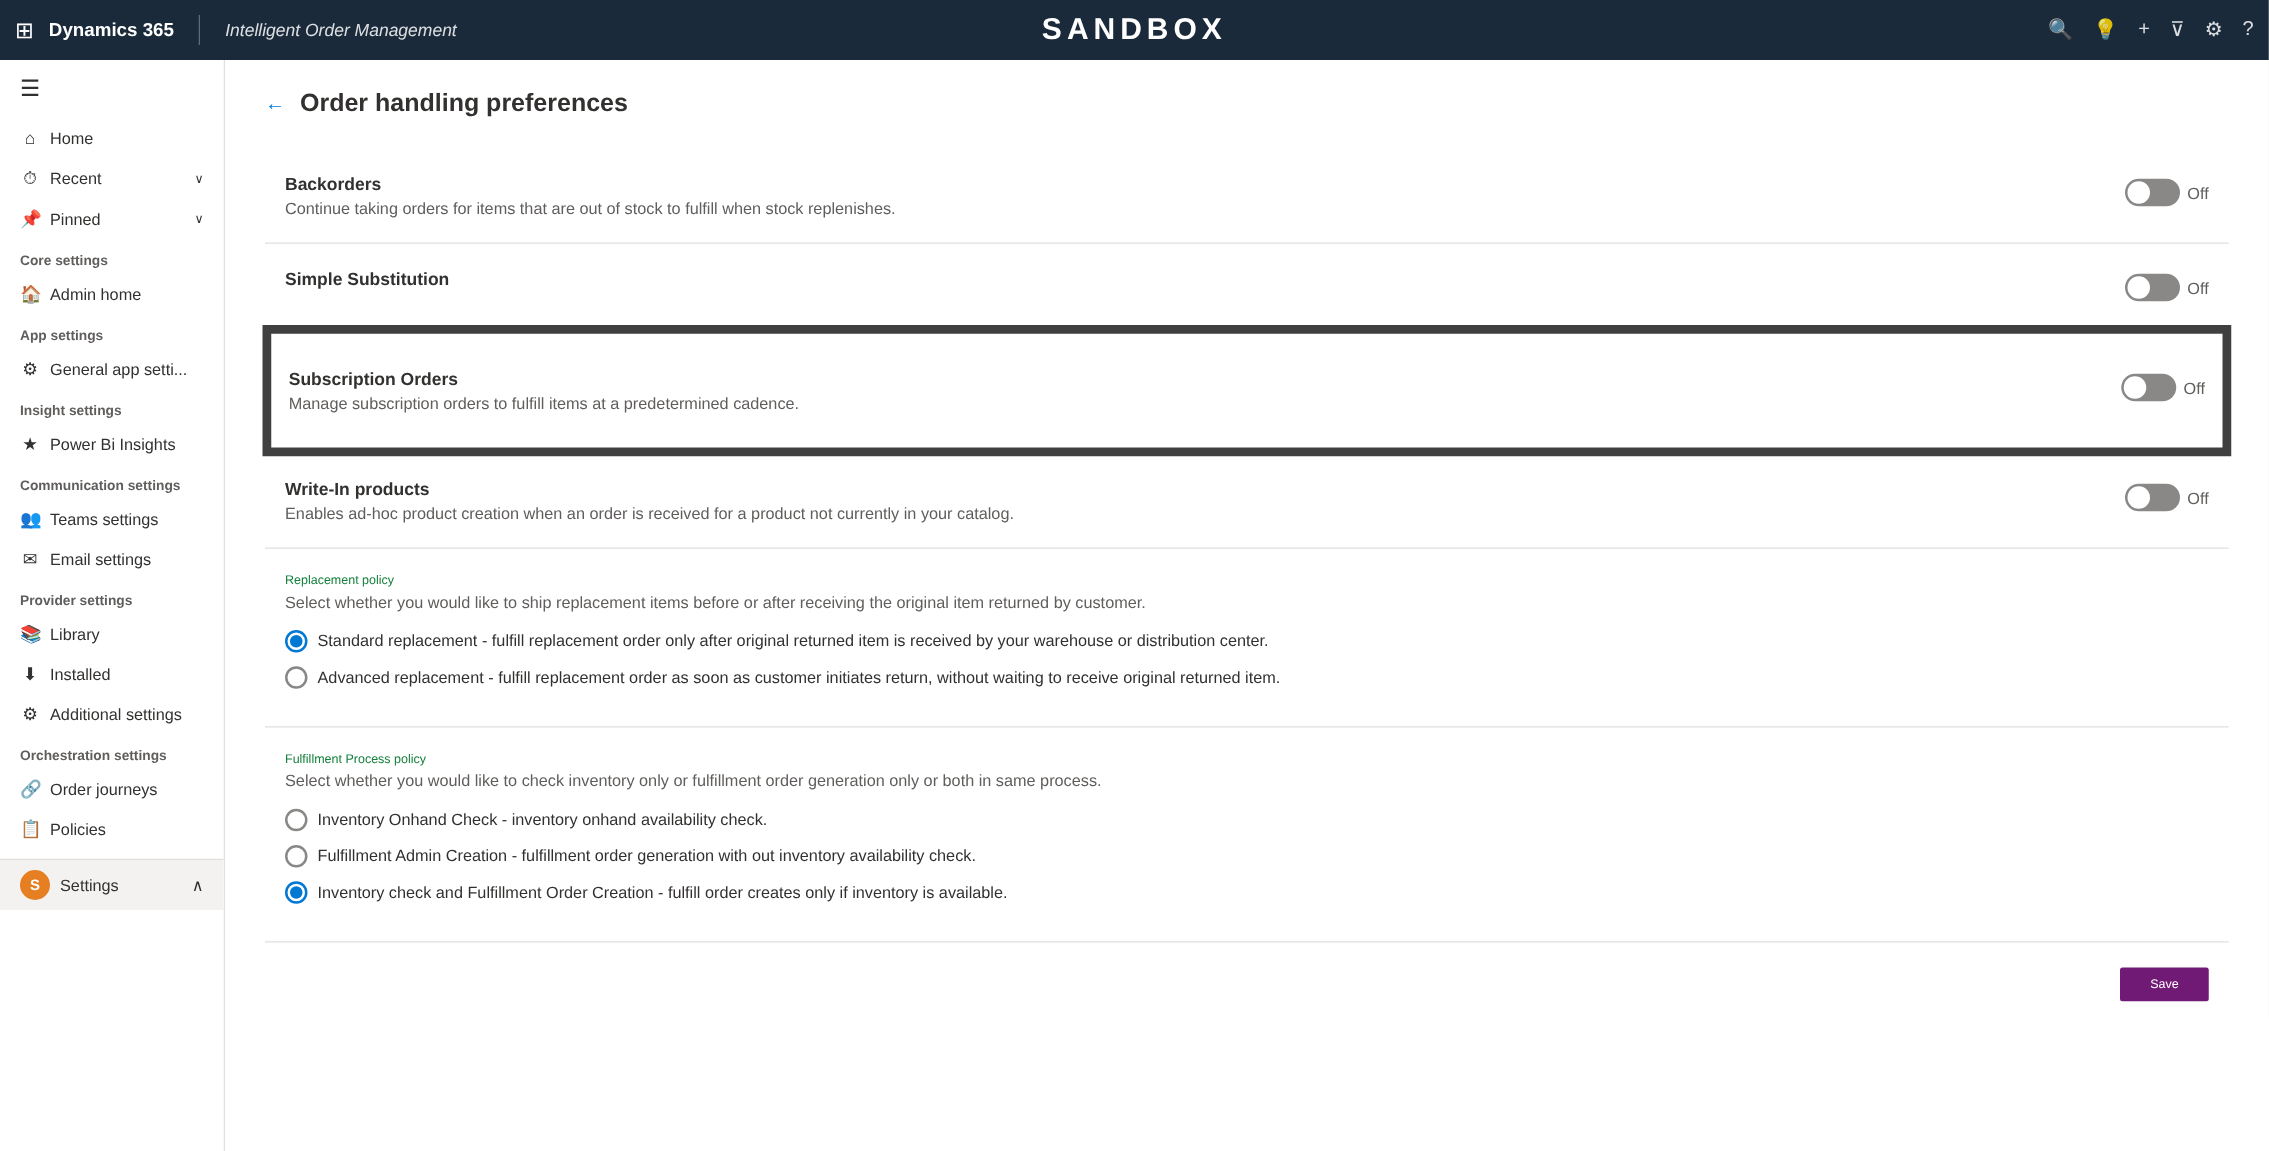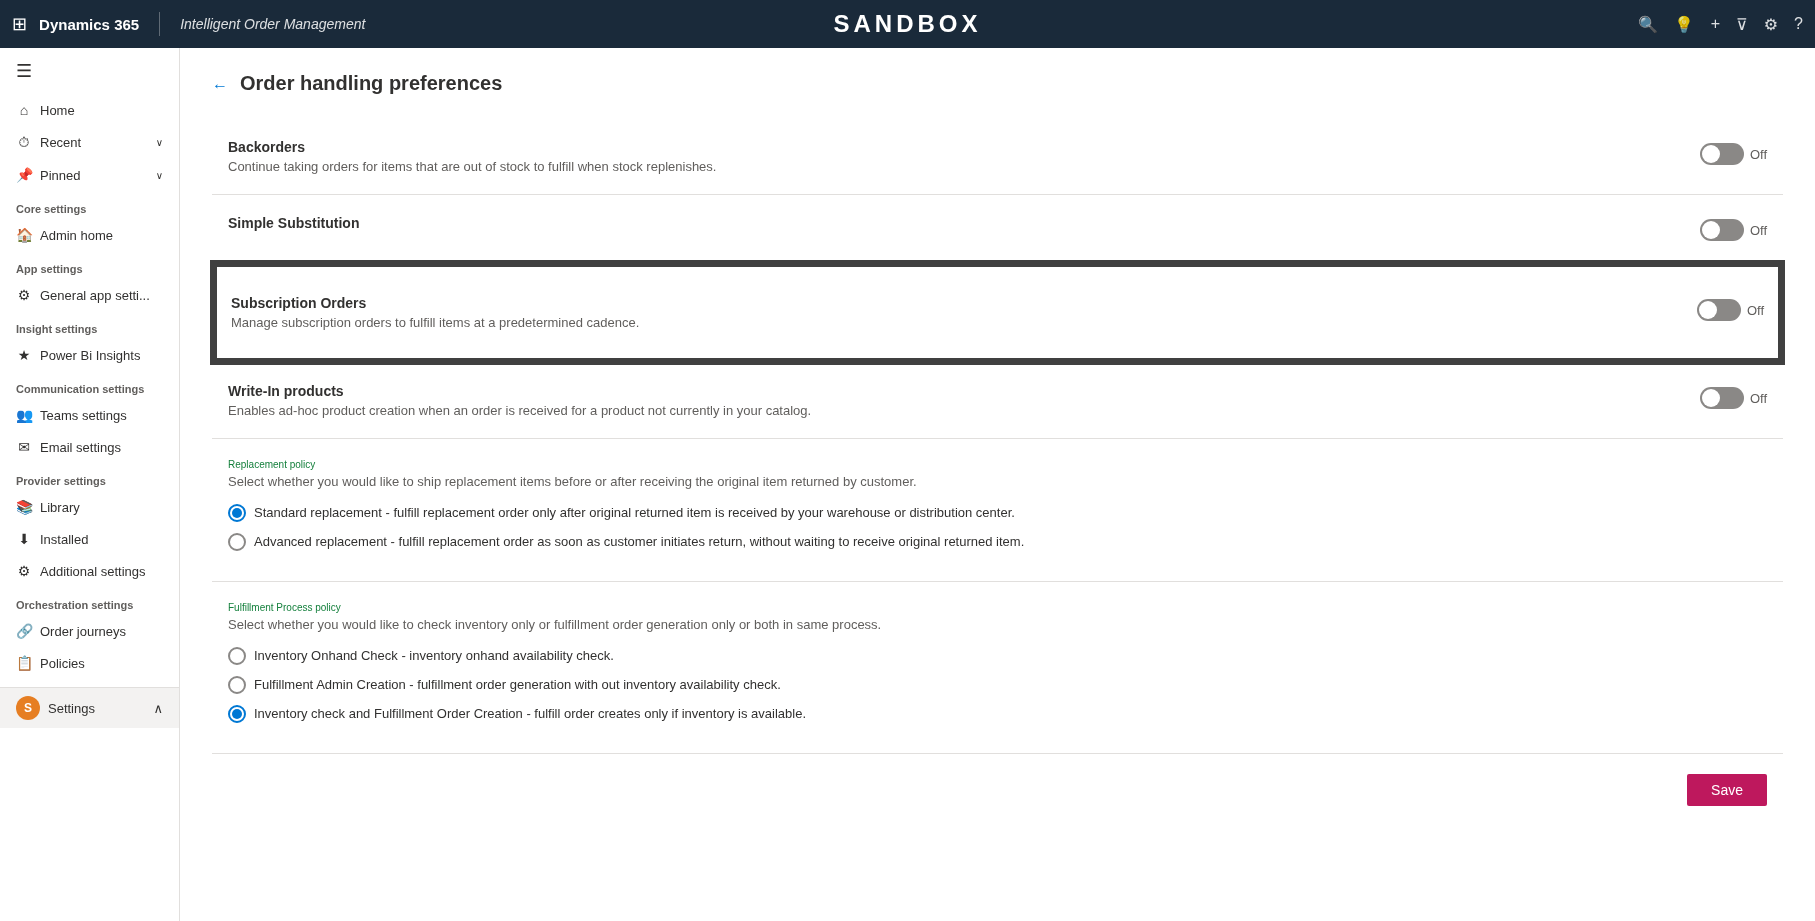--- a/index.html
+++ b/index.html
@@ -166,25 +166,25 @@
       width: 10px;
       height: 10px;
       background: #0078d4;
       border-radius: 50%;
     }
     .radio-label { font-size: 13px; color: #323130; }
 
     
     .save-btn-row { display: flex; justify-content: flex-end; padding: 20px 16px; }
     .save-btn {
-      background: #be185d;
+      background: #701a75;
       color: white;
       border: none;
       padding: 8px 24px;
-      font-size: 14px;
+      font-size: 10px;
       cursor: pointer;
       border-radius: 2px;
       font-weight: 500;
     }
   </style>
 </head>
 <body>
 
 <div class="topbar">
   <div class="topbar-left">

